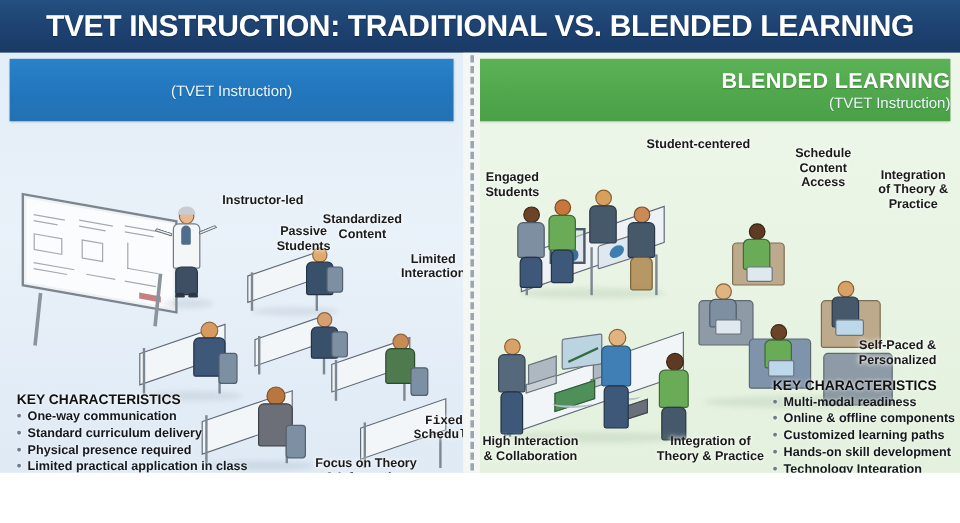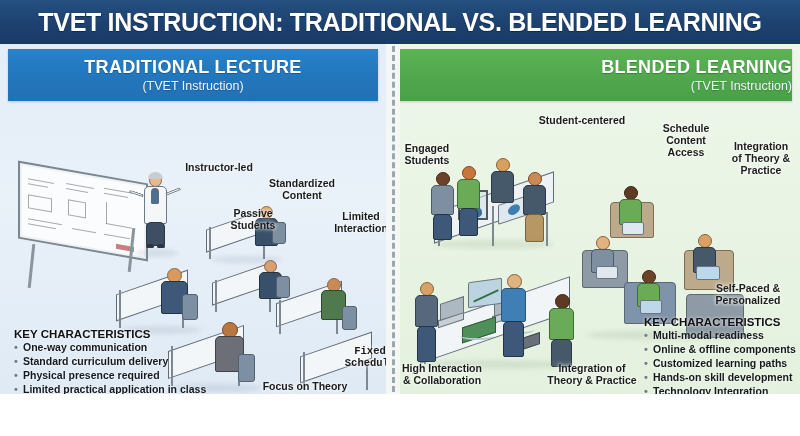--- a/index.html
+++ b/index.html
@@ -260,26 +260,25 @@
         <div class="shadow" style="left:172px;top:340px;width:90px;height:8px;"></div>
 
         <div class="desk" style="left:300px;top:300px;width:72px;height:46px;">
           <div class="top"></div>
           <div class="leg" style="left:3px;height:38px;"></div>
           <div class="leg" style="left:66px;height:28px;"></div>
         </div>
       </div>
 
       <div class="panel-head">
-        <div class="ph-title">TRADITIONAL LECTURE</div>
         <div class="ph-sub">(TVET Instruction)</div>
       </div>
 
       <div class="lbl" style="left:178px;top:117px;width:82px;">Instructor-led</div>
-      <div class="lbl" style="left:222px;top:163px;width:62px;">Passive
+      <div class="lbl" style="left:222px;top:143px;width:62px;">Passive
 Students</div>
       <div class="lbl" style="left:262px;top:133px;width:80px;">Standardized
 Content</div>
       <div class="lbl" style="left:330px;top:166px;width:62px;">Limited
 Interaction</div>
       <div class="lbl" style="left:342px;top:301px;width:56px;font-family:Liberation Mono, monospace;">Fixed
 Schedule</div>
       <div class="lbl" style="left:258px;top:336px;width:94px;">Focus on Theory
 &amp; Information
 Transmission</div>

